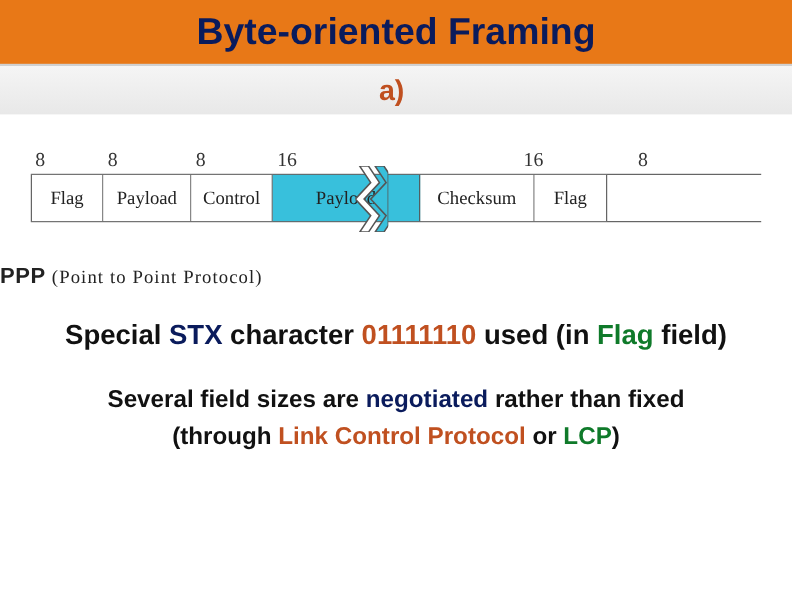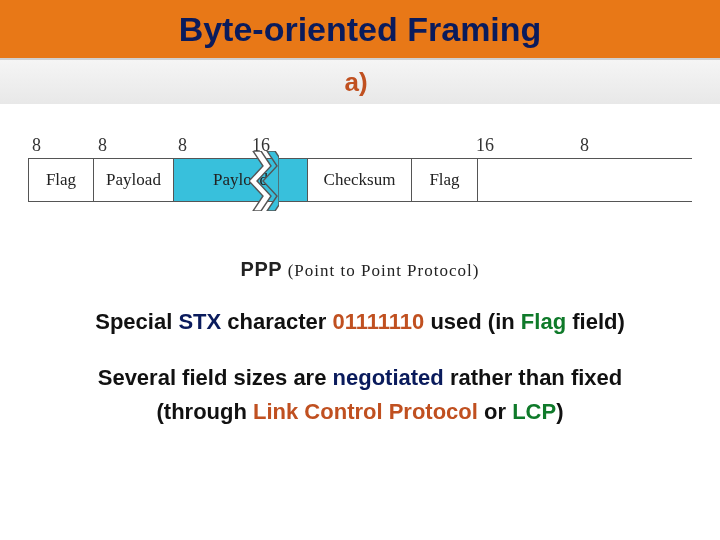--- a/index.html
+++ b/index.html
@@ -90,33 +90,33 @@
   }
   .zigzag {
     position: absolute;
     top: -8px;
     bottom: -8px;
     right: 28px;
     width: 30px;
     pointer-events: none;
   }
   .caption {
-    text-align: center;
-    margin-top: 36px;
+    text-align: left;
+    margin-top: 18px;
     font-size: 20px;
     color: #222;
   }
   .caption .ppp-bold { font-weight: bold; letter-spacing: 0.5px; }
   .caption .paren { font-family: Georgia, serif; letter-spacing: 1px; font-size: 17px; }
   .body-lines {
     margin-top: 28px;
     text-align: center;
   }
   .line1 {
-    font-size: 22px;
+    font-size: 25px;
     font-weight: bold;
     color: #111;
     margin-bottom: 26px;
   }
   .line1 .stx { color: #0a1b5c; }
   .line1 .bits { color: #c05020; }
   .line1 .flagw { color: #0f7a2a; }
   .line2 {
     font-size: 22px;
     font-weight: bold;
@@ -144,20 +144,21 @@
     <div class="bit w8a">8</div>
     <div class="bit w8b">8</div>
     <div class="bit w16">16</div>
     <div class="bit wpl"></div>
     <div class="bit w16b">16</div>
     <div class="bit w8">8</div>
   </div>
   <div class="fields-row">
     <div class="field w8">Flag</div>
     <div class="field w8a">Payload</div>
+    <div class="field w8b">Control</div>
     <div class="field wpl payload">
       <span>Payload</span>
       <svg class="zigzag" viewBox="0 0 30 60" preserveAspectRatio="none">
         <polygon points="4,0 12,0 22,15 8,30 22,45 12,60 4,60 14,45 0,30 14,15" fill="#ffffff" stroke="#555" stroke-width="1.4"></polygon>
         <polygon points="18,0 26,0 30,6 30,54 26,60 18,60 28,45 14,30 28,15" fill="#38c0dc" stroke="#555" stroke-width="1.4"></polygon>
       </svg>
     </div>
     <div class="field w16b">Checksum</div>
     <div class="field w8">Flag</div>
   </div>

